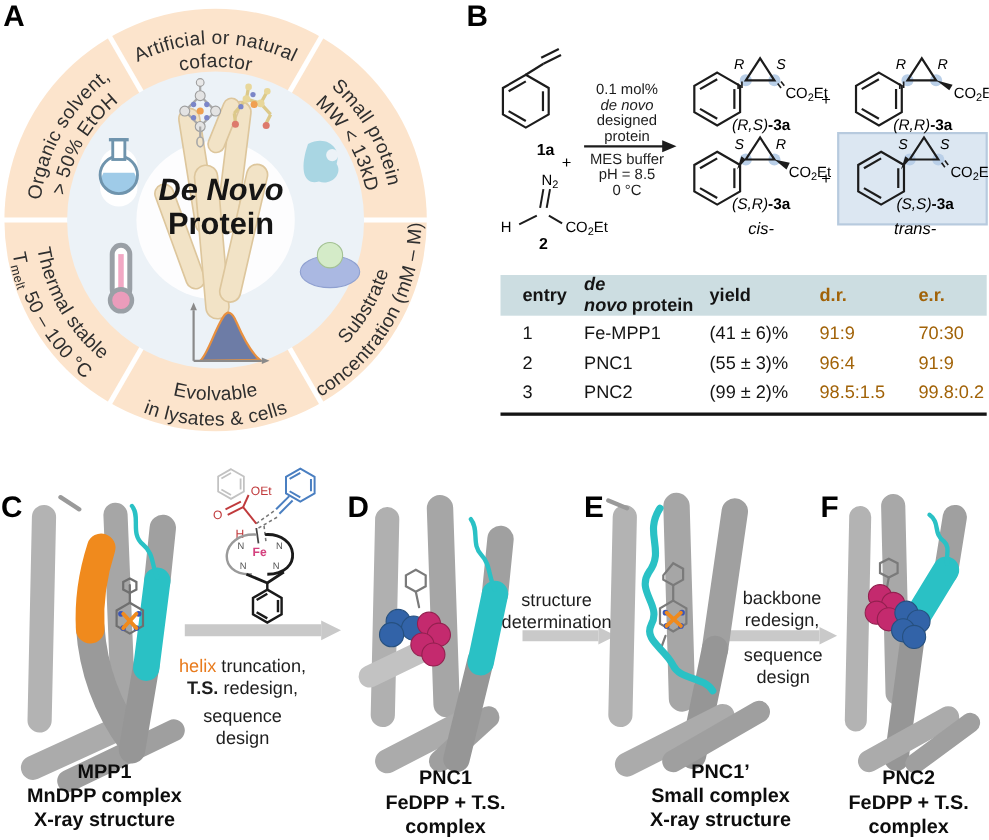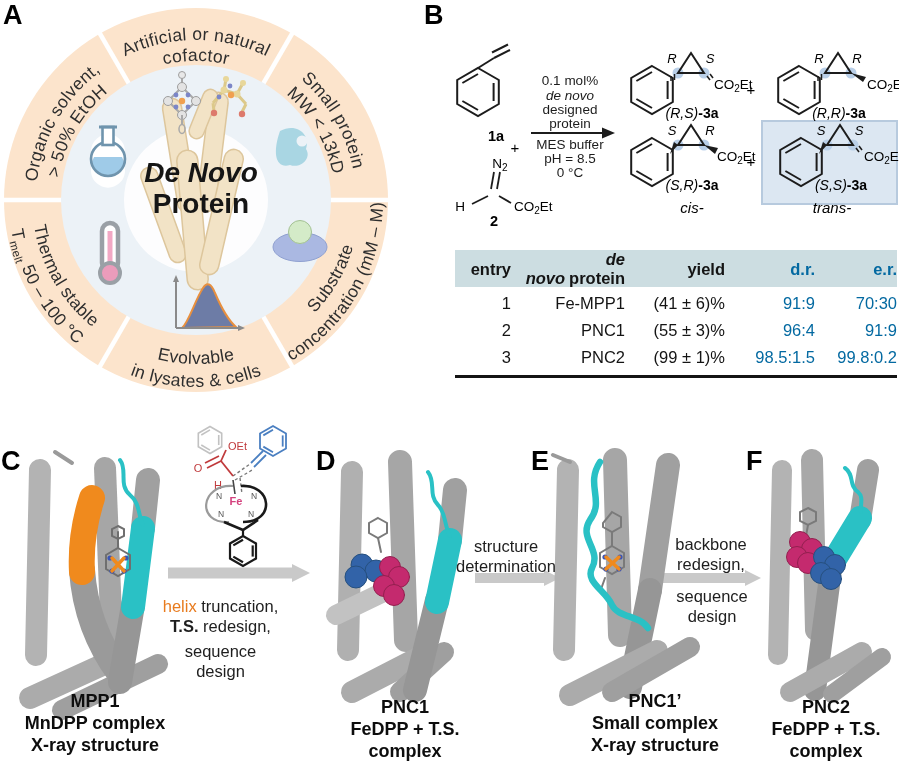--- a/index.html
+++ b/index.html
@@ -4,25 +4,25 @@
 <style>
   html,body{margin:0;padding:0;background:#ffffff;}
   #fig{position:relative;width:899px;height:764px;background:#ffffff;overflow:hidden;
        font-family:"Liberation Sans",sans-serif;color:#1c1c1c;}
   .abs{position:absolute;}
   .plabel{position:absolute;font-size:27px;font-weight:bold;color:#000;line-height:27px;}
   .cap{position:absolute;text-align:center;font-weight:bold;font-size:18px;line-height:22px;color:#0d0d0d;}
   .alabel{position:absolute;text-align:center;font-size:16.5px;line-height:20px;color:#1e1e1e;}
   .orange-word{color:#e87b1e;}
   .btable{position:absolute;left:455px;top:250px;width:442px;font-size:16.5px;color:#141414;}
-  .trow{display:grid;grid-template-columns:56px 114px 100px 90px 82px;align-items:center;text-align:right;}
+  .trow{display:grid;grid-template-columns:56px 114px 100px 90px 82px;align-items:center;text-align:left;padding-left:20px;}
   .thead{height:37px;background:#ccdde1;font-weight:bold;}
   .tbody .trow{height:27px;}
   .tbody{padding-top:3px;}
-  .ratio{color:#0369a1;}
+  .ratio{color:#a16207;}
   .trule{margin-top:4px;border-top:3px solid #141414;}
   .ital{font-style:italic;}
   .ml4{margin-left:4px;}
   .gap-top{margin-top:5px;}
 </style>
 </head>
 <body>
 
 <div id="fig">
 
@@ -287,21 +287,21 @@
       <div class="trow">
         <div>2</div>
         <div>PNC1</div>
         <div>(55 ± 3)%</div>
         <div class="ratio">96:4</div>
         <div class="ratio">91:9</div>
       </div>
       <div class="trow">
         <div>3</div>
         <div>PNC2</div>
-        <div>(99 ± 1)%</div>
+        <div>(99 ± 2)%</div>
         <div class="ratio">98.5:1.5</div>
         <div class="ratio">99.8:0.2</div>
       </div>
     </div>
     <div class="trule"></div>
   </div>
 
   <svg class="abs" style="left:0;top:400px;" width="899" height="364" viewBox="0 0 899 364">
     <defs>
       <g id="benz-sm">

